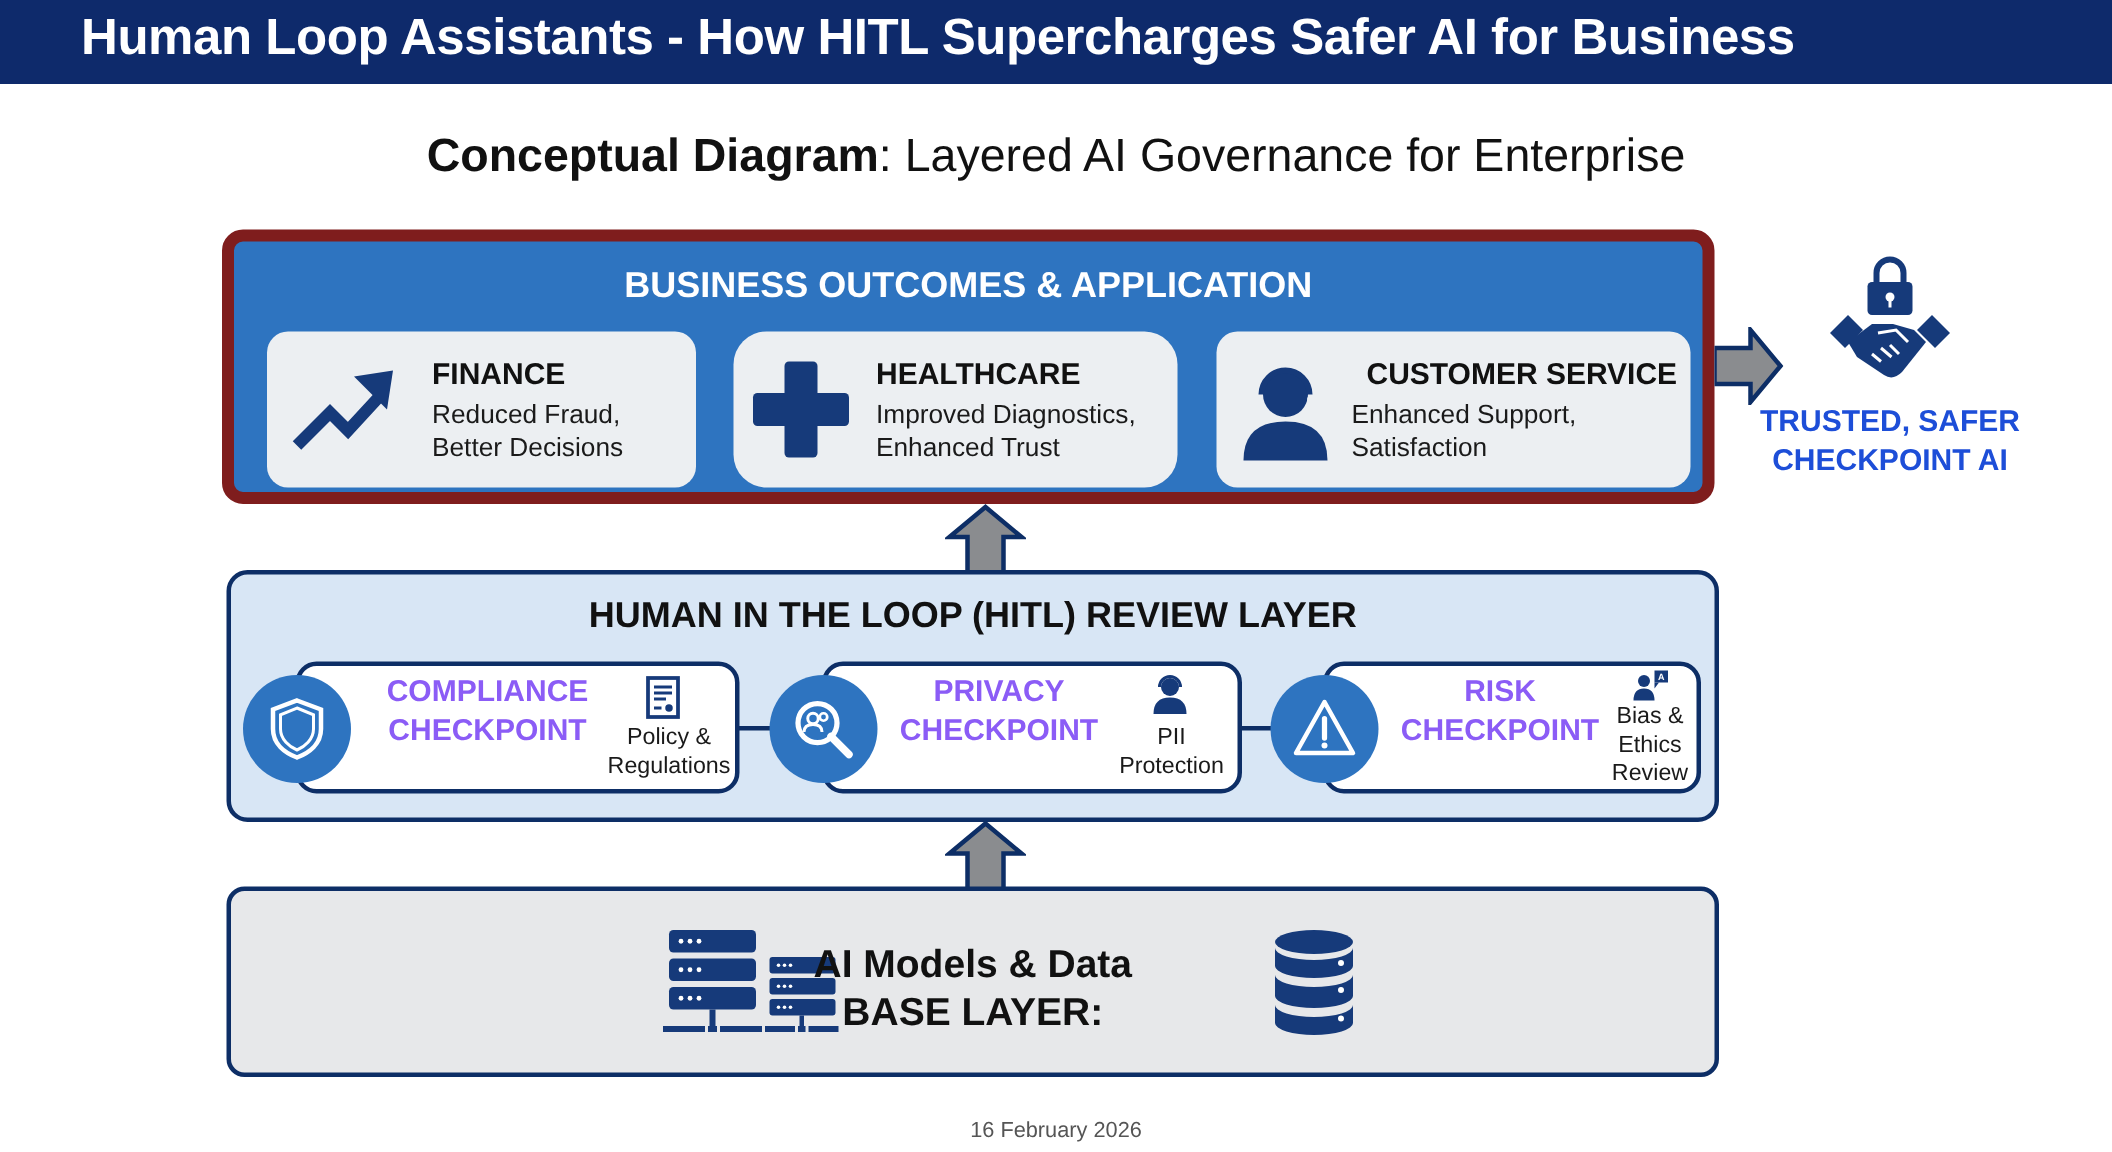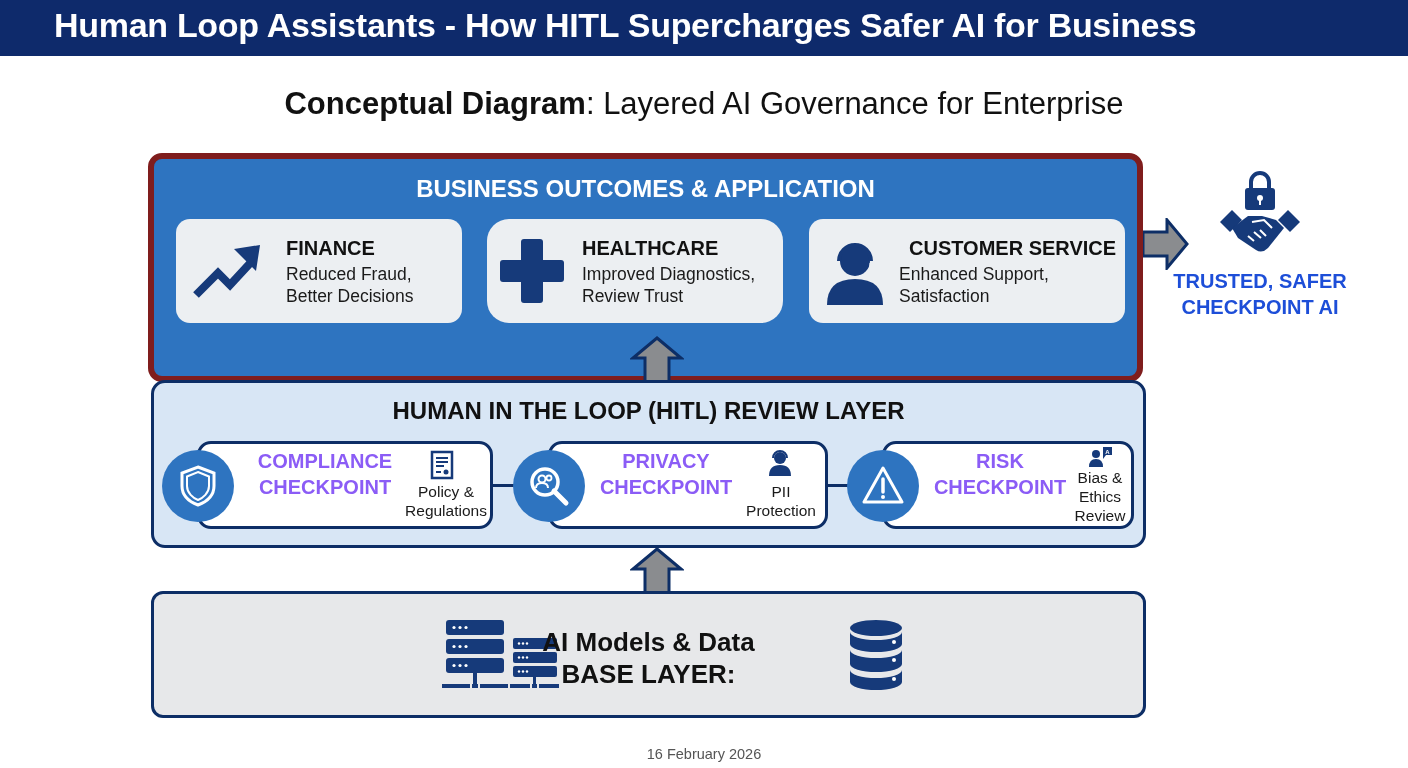--- a/index.html
+++ b/index.html
@@ -6,21 +6,21 @@
   html, body { width: 1408px; height: 768px; overflow: hidden; background: #ffffff; font-family: "Liberation Sans", "DejaVu Sans", sans-serif; }
   .page { position: relative; width: 1408px; height: 768px; background: #ffffff; }
 
   .title-bar { position: absolute; left: 0; top: 0; width: 1408px; height: 56px; background: #0e2a6b; }
   .title-bar .title { position: absolute; left: 54px; top: 6px; color: #ffffff; font-size: 34px; font-weight: bold; letter-spacing: -0.3px; white-space: nowrap; }
 
   .subtitle { position: absolute; left: 0; top: 86px; width: 1408px; text-align: center; font-size: 31px; color: #111; white-space: nowrap; }
   .subtitle b { font-weight: bold; margin-top: 46px; }
 
   
-  .layer-top { position: absolute; left: 148px; top: 153px; width: 995px; height: 229px; background: #2e74c0; border: 6px solid #7f1d1d; border-radius: 14px; padding-left: 12px; }
+  .layer-top { position: absolute; left: 148px; top: 153px; width: 995px; height: 183px; background: #2e74c0; border: 8px solid #7f1d1d; border-radius: 14px; padding-left: 12px; }
   .layer-top .layer-title { position: absolute; left: 0; top: 16px; width: 100%; text-align: center; color: #fff; font-size: 24px; font-weight: bold; }
   .outcome-card { position: absolute; top: 60px; height: 104px; background: #eceff2; border-radius: 14px; }
   .outcome-card .icon { position: absolute; left: 14px; top: 18px; width: 72px; height: 70px; }
   .outcome-card .card-title { position: absolute; top: 18px; font-size: 20px; font-weight: bold; color: #111; white-space: nowrap; }
   .outcome-card .card-desc { position: absolute; top: 44px; font-size: 17.5px; color: #1a1a1a; line-height: 22px; white-space: nowrap; }
 
   
   .arrow-right { position: absolute; left: 1143px; top: 218px; width: 46px; height: 52px; }
   .trusted-icon { position: absolute; left: 1218px; top: 170px; width: 84px; height: 90px; }
   .trusted-label { position: absolute; left: 1160px; top: 268px; width: 200px; text-align: center; font-size: 20px; font-weight: bold; color: #1d4ed8; line-height: 26px; }
@@ -73,21 +73,21 @@
     </div>
 
     <div class="outcome-card" style="left:333px; width:296px;border-radius:22px;">
       <svg class="icon" viewBox="0 0 72 70" style="left:10px;">
         <rect x="24" y="2" width="22" height="64" rx="3" fill="#163a7a"></rect>
         <rect x="3" y="23" width="64" height="22" rx="3" fill="#163a7a"></rect>
       </svg>
       <div class="card-title" style="left:95px;">HEALTHCARE</div>
       <div class="card-desc" style="left:95px;">
         <div>Improved Diagnostics,</div>
-        <div>Review Trust</div>
+        <div>Enhanced Trust</div>
       </div>
     </div>
 
     <div class="outcome-card" style="left:655px; width:316px;">
       <svg class="icon" viewBox="0 0 72 70" style="left:12px;">
         <circle cx="34" cy="24" r="15" fill="#163a7a"></circle>
         <path d="M18 24 a16 16 0 0 1 32 0" fill="none" stroke="#163a7a" stroke-width="4"></path>
         <path d="M50 26 q0 14 -12 14" fill="none" stroke="#eceff2" stroke-width="3"></path>
         <path d="M6 68 q0 -26 28 -26 q28 0 28 26 z" fill="#163a7a"></path>
       </svg>

